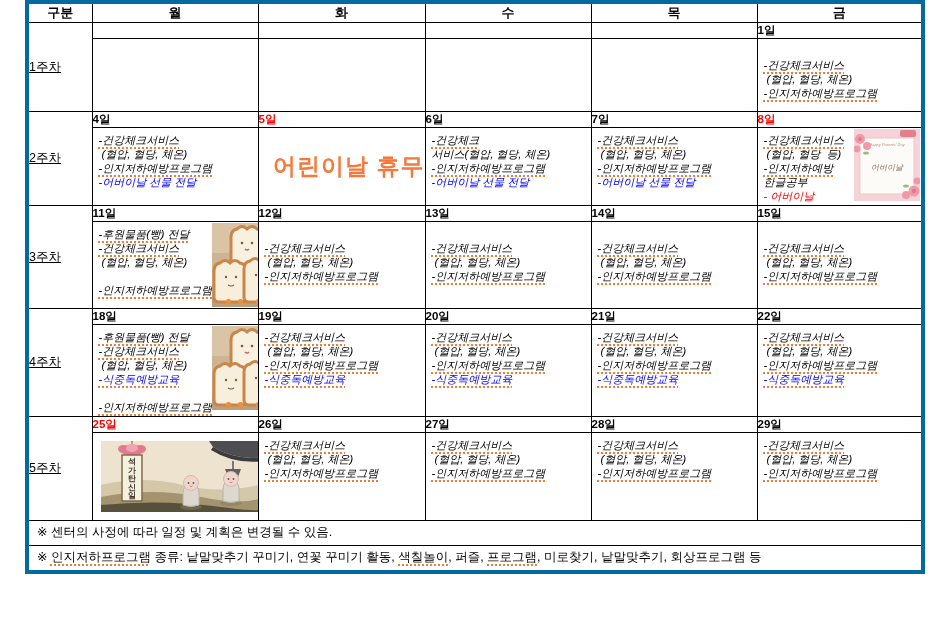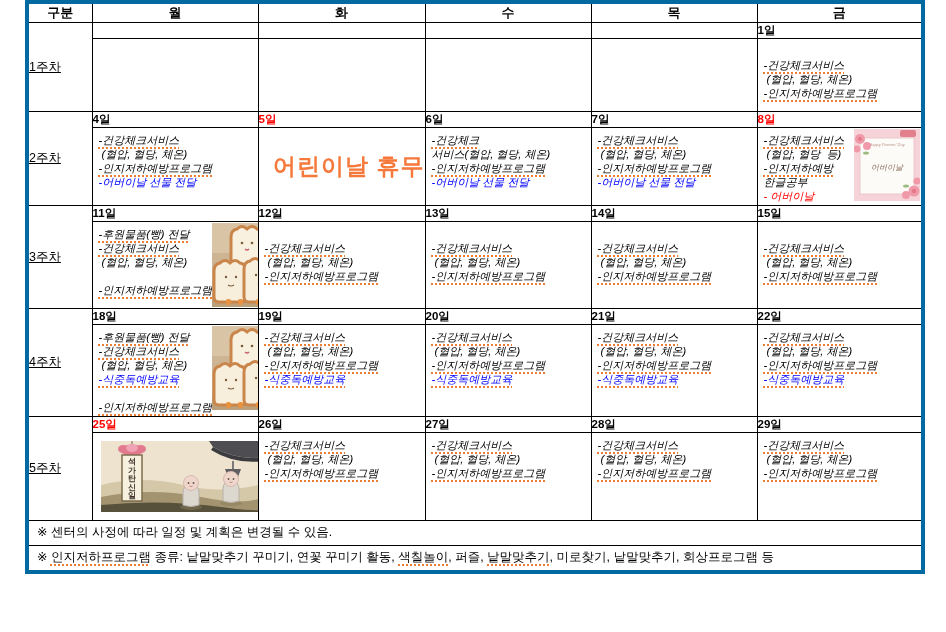--- a/index.html
+++ b/index.html
@@ -437,17 +437,17 @@
                 <div class="line"> (혈압, 혈당, 체온)</div>
                 <div class="line sq">-인지저하예방프로그램</div>
               </div>
             </div>
           </td>
         </tr>
         <tr>
           <td colspan="6" class="note"><span>※ 센터의 사정에 따라 일정 및 계획은 변경될 수 있음.</span></td>
         </tr>
         <tr>
-          <td colspan="6" class="note"><span>※ </span><span class="sq">인지저하프로그램</span><span> 종류: 낱말맞추기 꾸미기, 연꽃 꾸미기 활동, </span><span class="sq">색칠놀이</span><span>, 퍼즐, </span><span class="sq">낱말맞추기</span><span>, 미로찾기, 낱말맞추기, 회상프로그램 등</span></td>
+          <td colspan="6" class="note"><span>※ </span><span class="sq">인지저하프로그램</span><span> 종류: 낱말맞추기 꾸미기, 연꽃 꾸미기 활동, </span><span class="sq">색칠놀이</span><span>, 퍼즐, </span><span class="sq">프로그램</span><span>, 미로찾기, 낱말맞추기, 회상프로그램 등</span></td>
         </tr>
       </tbody>
   </table>
 </div>
 
 </body></html>

